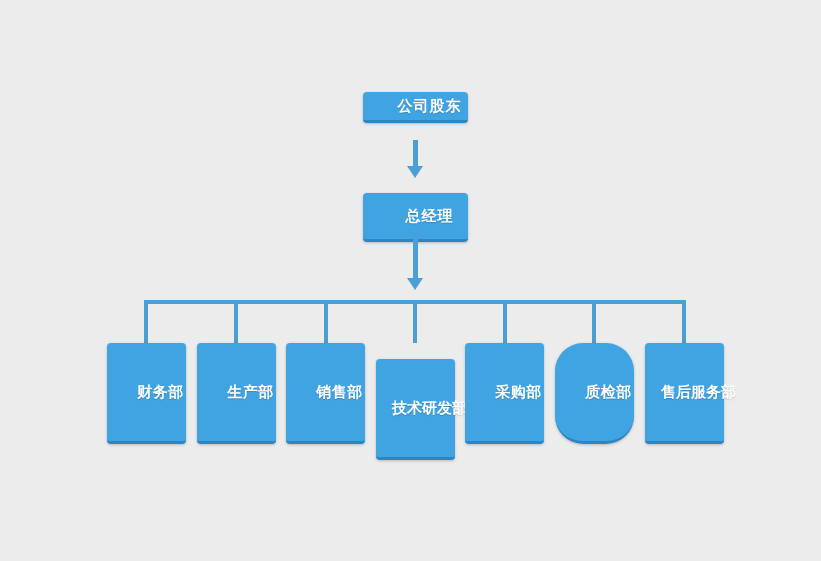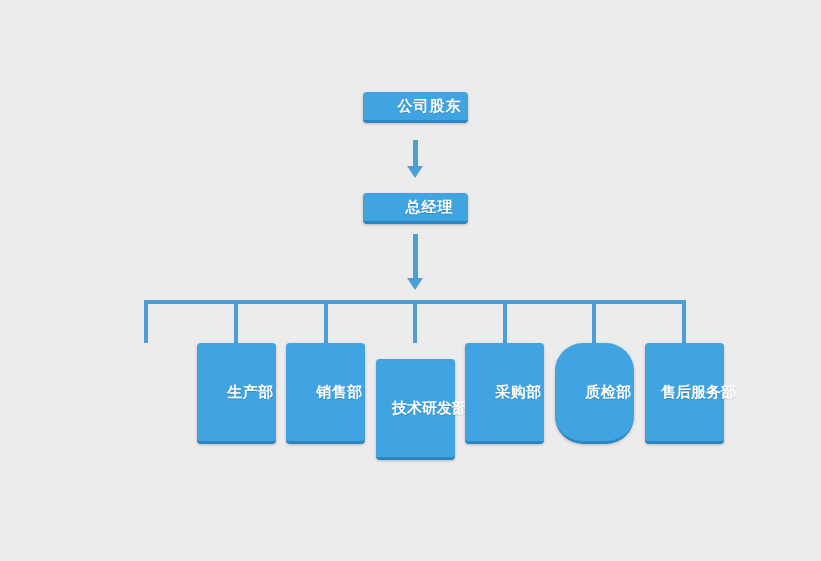--- a/index.html
+++ b/index.html
@@ -28,21 +28,21 @@
     display: flex;
     align-items: center;
     justify-content: center;
     box-shadow: 0 1px 3px rgba(0,0,0,0.22);
     text-shadow: 0 1px 1px rgba(0,0,0,0.18);
     cursor: pointer;
     white-space: nowrap;
     padding-left: 28px;
   }
   .node.top-node { width: 105px; height: 31px; }
-  .node.mid-node { width: 105px; height: 31px; }
+  .node.mid-node { width: 105px; height: 49px; }
   .node.dept-node {
     width: 79px;
     height: 101px;
     font-size: 15px;
     letter-spacing: 0.5px;
   }
   
   .arrow {
     position: absolute;
     width: 16px;
@@ -95,20 +95,21 @@
   <div class="hline" style="left:144px; top:300px; width:542px;"></div>
 
   <div class="vline" style="left:144px; top:300px; height:43px;"></div>
   <div class="vline" style="left:234px; top:300px; height:43px;"></div>
   <div class="vline" style="left:324px; top:300px; height:43px;"></div>
   <div class="vline" style="left:413px; top:300px; height:43px;"></div>
   <div class="vline" style="left:503px; top:300px; height:43px;"></div>
   <div class="vline" style="left:592px; top:300px; height:43px;"></div>
   <div class="vline" style="left:682px; top:300px; height:43px;"></div>
 
+  <div class="node dept-node" style="left:107px; top:343px;">财务部</div>
 
   <div class="node dept-node" style="left:197px; top:343px;">生产部</div>
 
   <div class="node dept-node" style="left:286px; top:343px;">销售部</div>
 
   <div class="node dept-node" style="left:376px; top:343px; letter-spacing:0;margin-top:16px;">技术研发部</div>
 
   <div class="node dept-node" style="left:465px; top:343px;">采购部</div>
 
   <div class="node dept-node" style="left:555px; top:343px;border-radius:28px;">质检部</div>

